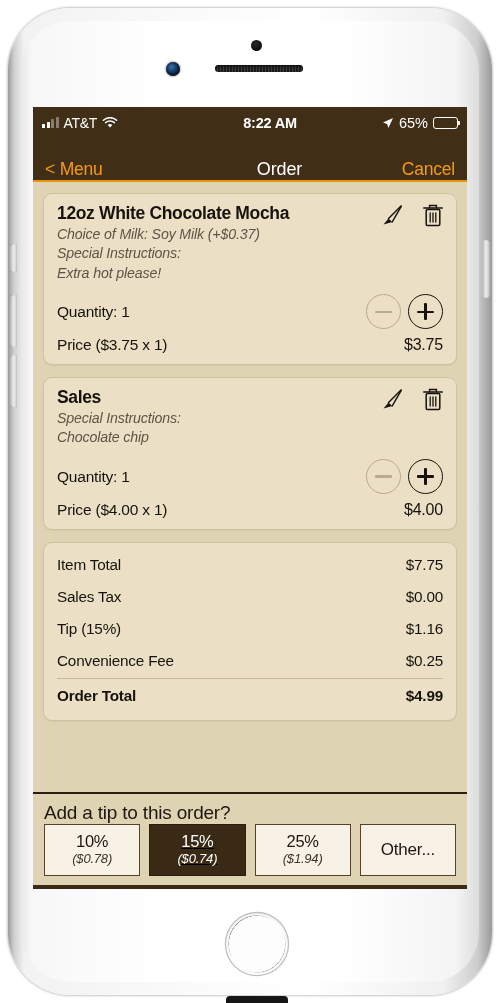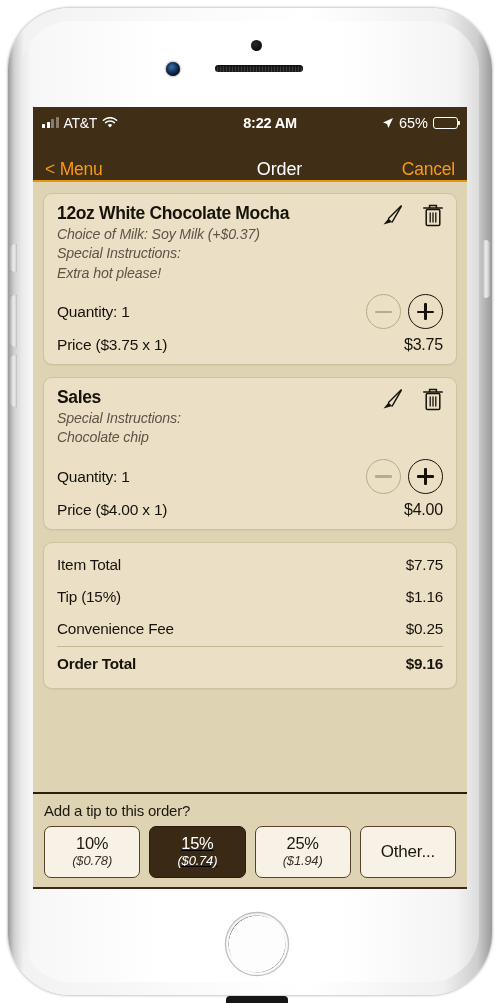--- a/index.html
+++ b/index.html
@@ -259,27 +259,26 @@
     padding-top:8px; margin-top:1px;
   }
 
   
   .tip-section {
     background:#DED4B4;
     padding: 8px 11px 9px 11px;
     box-sizing:border-box;
   }
   .tip-prompt {
-    font-size:15px; color:#1d1710; letter-spacing:-0.2px;
-    margin-bottom: 7px;
+    font-size:19px; color:#1d1710; letter-spacing:-0.2px;
   }
   .tip-row { display:flex; gap:9px; }
   .tip-btn {
     flex:1; height:52px;
-    border-radius:7px;
+    border-radius:0;
     border:1.3px solid #55422A;
     background:#F7F2E5;
     display:flex; flex-direction:column;
     align-items:center; justify-content:center;
     cursor:pointer; padding:10px;
     font-family:inherit;
   }
   .tip-btn.selected { background:#3A2A15; border-color:#2a1d0e;text-decoration:underline; }
   .tip-pct { font-size:16.5px; color:#1d1710; letter-spacing:-0.2px; line-height:1.15; }
   .tip-amt { font-size:13px; font-style:italic; color:#3c3328; letter-spacing:-0.2px; line-height:1.3; }
@@ -440,30 +439,34 @@
         <span class="price-value">$4.00</span>
       </div>
     </div>
 
     <div class="totals-card">
       <div class="total-row">
         <span>Item Total</span>
         <span>$7.75</span>
       </div>
       <div class="total-row">
+        <span>Sales Tax</span>
+        <span>$0.00</span>
+      </div>
+      <div class="total-row">
         <span>Tip (15%)</span>
         <span>$1.16</span>
       </div>
       <div class="total-row">
         <span>Convenience Fee</span>
         <span>$0.25</span>
       </div>
       <div class="total-row grand">
         <span>Order Total</span>
-        <span>$9.16</span>
+        <span>$4.99</span>
       </div>
     </div>
   </div>
 
   <div class="tip-section">
     <div class="tip-prompt">Add a tip to this order?</div>
     <div class="tip-row">
       <button class="tip-btn">
         <span class="tip-pct">10%</span>
         <span class="tip-amt">($0.78)</span>

